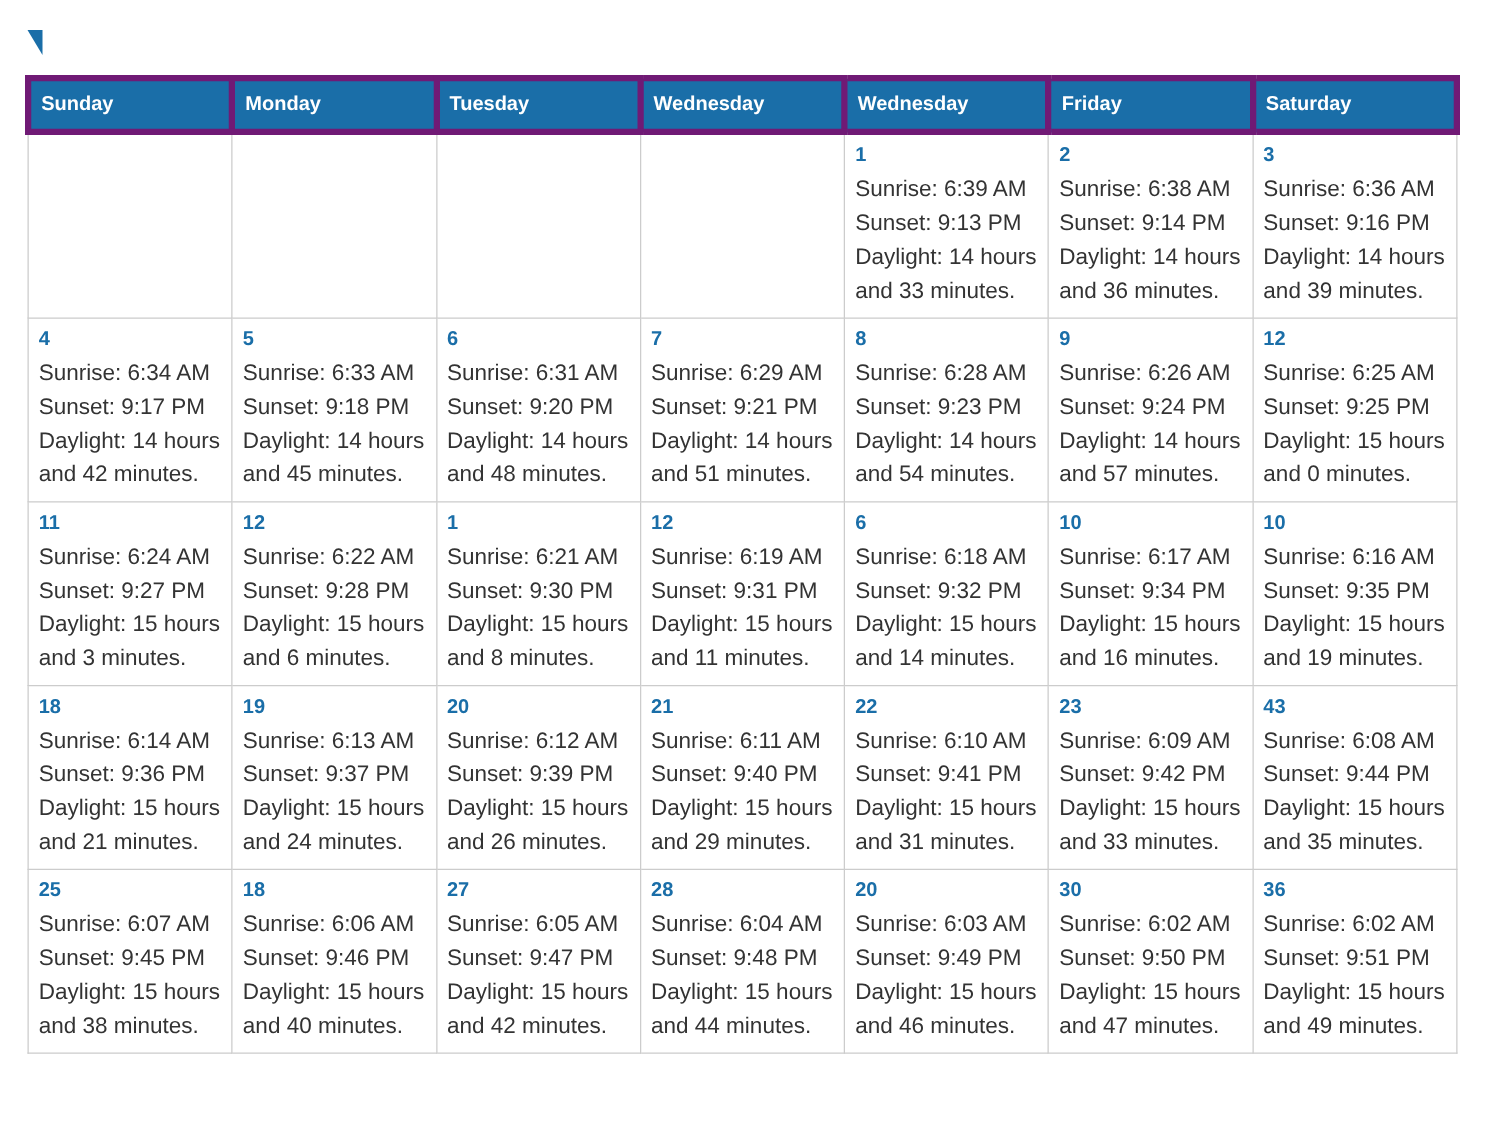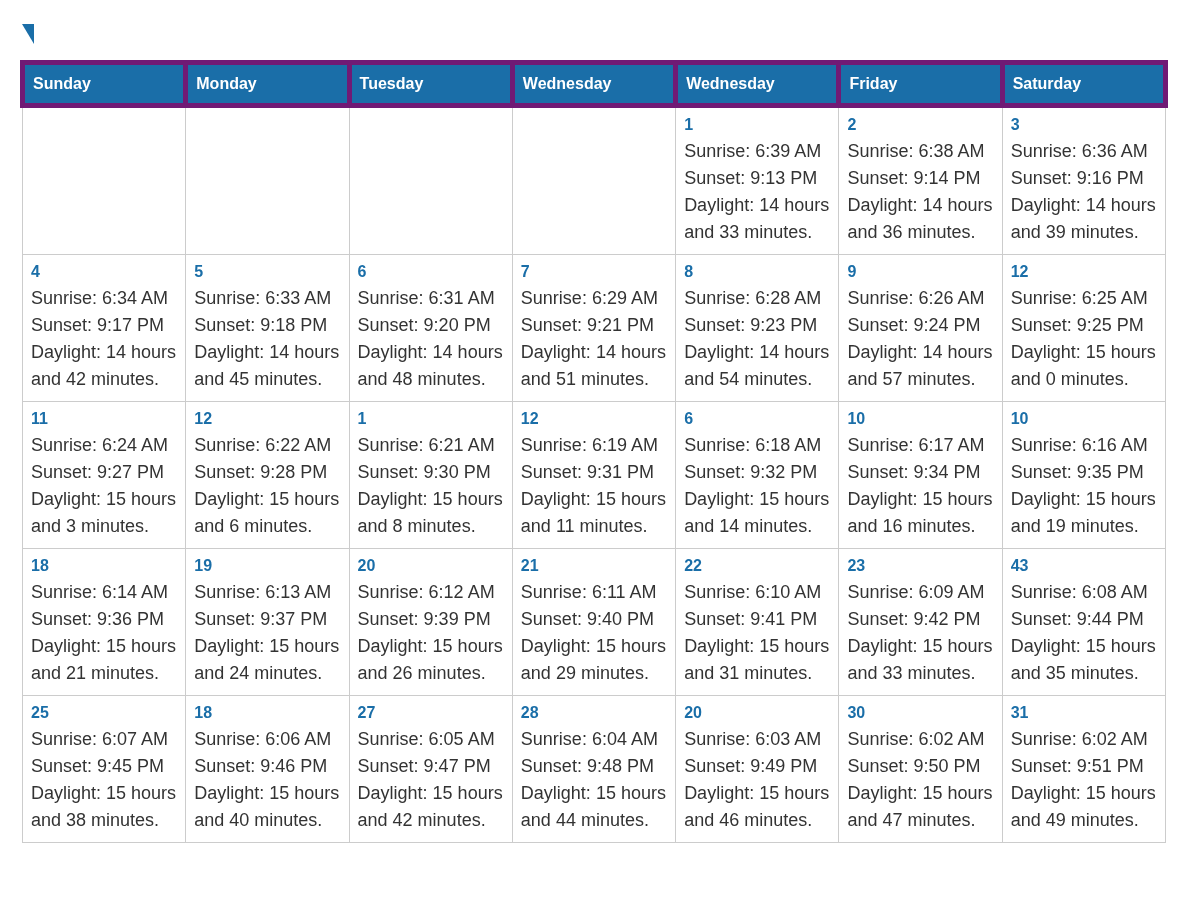--- a/index.html
+++ b/index.html
@@ -258,18 +258,18 @@
         </td>
         <td>
           <span class="day-number">20</span>
           <div class="day-info">Sunrise: 6:03 AM<br>Sunset: 9:49 PM<br>Daylight: 15 hours<br>and 46 minutes.</div>
         </td>
         <td>
           <span class="day-number">30</span>
           <div class="day-info">Sunrise: 6:02 AM<br>Sunset: 9:50 PM<br>Daylight: 15 hours<br>and 47 minutes.</div>
         </td>
         <td>
-          <span class="day-number">31</span>
+          <span class="day-number">36</span>
           <div class="day-info">Sunrise: 6:02 AM<br>Sunset: 9:51 PM<br>Daylight: 15 hours<br>and 49 minutes.</div>
         </td>
       </tr>
     </tbody>
 </table>
 
 </body></html>

